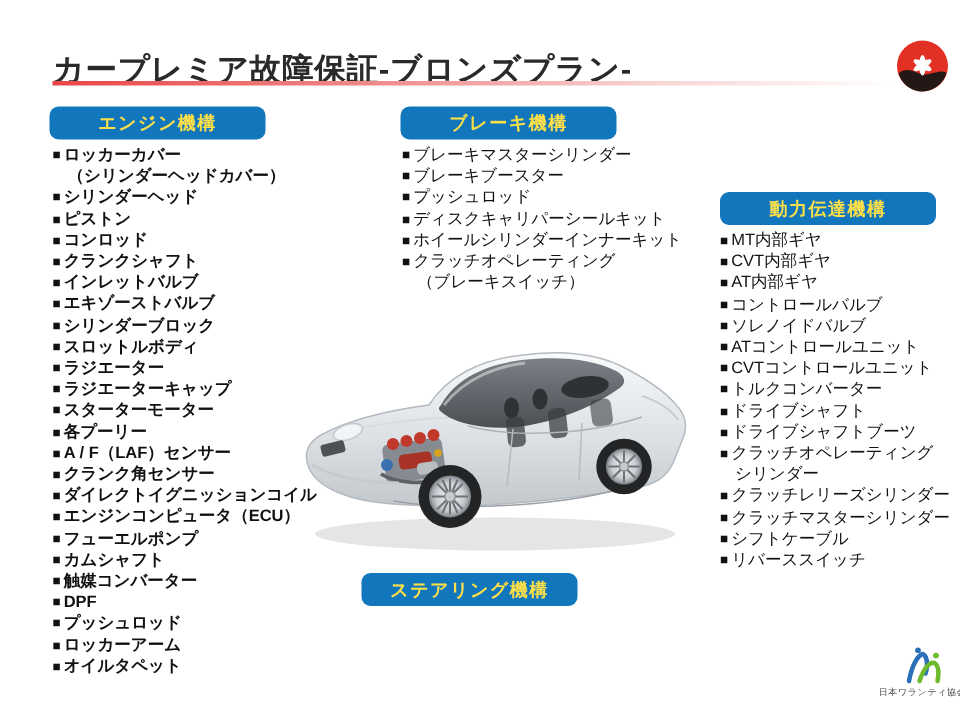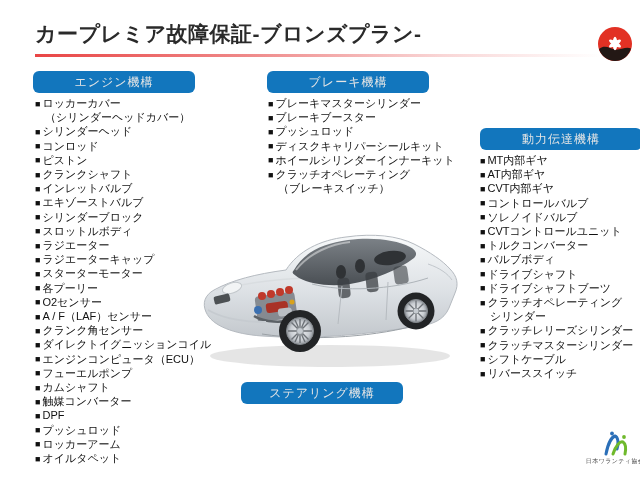--- a/index.html
+++ b/index.html
@@ -6,39 +6,39 @@
     --chip-blue:#1276bd;
     --underline-red:#e94545;
     --text-dark:#1f1f1f;
   }
   html,body{margin:0;padding:0;}
   body{
     width:640px;height:480px;background:#ffffff;position:relative;overflow:hidden;
     font-family:"Liberation Sans","DejaVu Sans",sans-serif;color:var(--text-dark);
   }
   .page-title{
-    position:absolute;left:35px;top:20px;margin:0;
+    position:absolute;left:35px;top:32px;margin:0;
     font-size:21px;font-weight:700;letter-spacing:.5px;color:#2a2a2a;white-space:nowrap;
   }
   .title-rule{
     position:absolute;left:35px;top:54px;width:566px;height:3px;
     background:linear-gradient(to right,var(--underline-red) 0%,#ef8a8a 38%,#f9d6d6 72%,rgba(255,255,255,0) 100%);
   }
   .section{position:absolute;}
   .chip{
-    width:162px;height:22px;border-radius:6px;background:var(--chip-blue);
-    color:#e5e5e5;font-size:12px;font-weight:400;
+    width:144px;height:22px;border-radius:6px;background:var(--chip-blue);
+    color:#fde047;font-size:12px;font-weight:700;
     display:flex;align-items:center;justify-content:center;letter-spacing:1px;
   }
   .plist{list-style:none;margin:4px 0 0 0;padding:0;font-size:11px;line-height:13.7px;color:#111;}
   .plist li{white-space:nowrap;}
   .plist li .b{font-size:9px;margin-right:2px;vertical-align:0.5px;}
   .plist li.cont{padding-left:8px;}
   .sec-engine{left:33px;top:71px;}
-  .sec-engine .plist{margin-left:2px;}
+  .sec-engine .plist{margin-left:2px;font-weight:bold;}
   .sec-brake{left:267px;top:71px;}
   .sec-brake .plist{margin-left:1px;}
   .sec-power{left:480px;top:128px;}
   .sec-steering{left:241px;top:382px;}
   .sec-steering .plist{margin-left:2px;}
   .car-wrap{position:absolute;left:192px;top:194px;width:272px;height:178px;}
   .logo-top{position:absolute;left:596px;top:23px;width:38px;height:40px;}
   .logo-bottom{position:absolute;left:583px;top:430px;width:64px;text-align:center;}
   .logo-bottom svg{display:block;margin:0 auto;}
   .logo-bottom .assoc-text{font-size:6px;letter-spacing:.4px;color:#4a4a4a;margin-top:1px;white-space:nowrap;}
@@ -61,32 +61,31 @@
   </svg>
 </div>
 
 <section class="section sec-engine">
   <div class="chip">エンジン機構</div>
   <ul class="plist">
 
   <li><span class="b">■</span><span>ロッカーカバー</span></li>
       <li class="cont"><span class="b"></span><span>（シリンダーヘッドカバー）</span></li>
       <li><span class="b">■</span><span>シリンダーヘッド</span></li>
+      <li><span class="b">■</span><span>ピストン</span></li>
       <li><span class="b">■</span><span>コンロッド</span></li>
-      <li><span class="b">■</span><span>ピストン</span></li>
       <li><span class="b">■</span><span>クランクシャフト</span></li>
       <li><span class="b">■</span><span>インレットバルブ</span></li>
       <li><span class="b">■</span><span>エキゾーストバルブ</span></li>
       <li><span class="b">■</span><span>シリンダーブロック</span></li>
       <li><span class="b">■</span><span>スロットルボディ</span></li>
       <li><span class="b">■</span><span>ラジエーター</span></li>
       <li><span class="b">■</span><span>ラジエーターキャップ</span></li>
       <li><span class="b">■</span><span>スターターモーター</span></li>
       <li><span class="b">■</span><span>各プーリー</span></li>
-      <li><span class="b">■</span><span>O2センサー</span></li>
       <li><span class="b">■</span><span>A / F（LAF）センサー</span></li>
       <li><span class="b">■</span><span>クランク角センサー</span></li>
       <li><span class="b">■</span><span>ダイレクトイグニッションコイル</span></li>
       <li><span class="b">■</span><span>エンジンコンピュータ（ECU）</span></li>
       <li><span class="b">■</span><span>フューエルポンプ</span></li>
       <li><span class="b">■</span><span>カムシャフト</span></li>
       <li><span class="b">■</span><span>触媒コンバーター</span></li>
       <li><span class="b">■</span><span>DPF</span></li>
       <li><span class="b">■</span><span>プッシュロッド</span></li>
       <li><span class="b">■</span><span>ロッカーアーム</span></li>
@@ -106,27 +105,27 @@
       <li><span class="b">■</span><span>クラッチオペレーティング</span></li>
       <li class="cont"><span class="b"></span><span>（ブレーキスイッチ）</span></li>
     </ul>
 </section>
 
 <section class="section sec-power">
   <div class="chip">動力伝達機構</div>
   <ul class="plist">
 
   <li><span class="b">■</span><span>MT内部ギヤ</span></li>
+      <li><span class="b">■</span><span>CVT内部ギヤ</span></li>
       <li><span class="b">■</span><span>AT内部ギヤ</span></li>
-      <li><span class="b">■</span><span>CVT内部ギヤ</span></li>
       <li><span class="b">■</span><span>コントロールバルブ</span></li>
       <li><span class="b">■</span><span>ソレノイドバルブ</span></li>
+      <li><span class="b">■</span><span>ATコントロールユニット</span></li>
       <li><span class="b">■</span><span>CVTコントロールユニット</span></li>
       <li><span class="b">■</span><span>トルクコンバーター</span></li>
-      <li><span class="b">■</span><span>バルブボディ</span></li>
       <li><span class="b">■</span><span>ドライブシャフト</span></li>
       <li><span class="b">■</span><span>ドライブシャフトブーツ</span></li>
       <li><span class="b">■</span><span>クラッチオペレーティング</span></li>
       <li class="cont"><span class="b"></span><span>シリンダー</span></li>
       <li><span class="b">■</span><span>クラッチレリーズシリンダー</span></li>
       <li><span class="b">■</span><span>クラッチマスターシリンダー</span></li>
       <li><span class="b">■</span><span>シフトケーブル</span></li>
       <li><span class="b">■</span><span>リバーススイッチ</span></li>
     </ul>
 </section>

